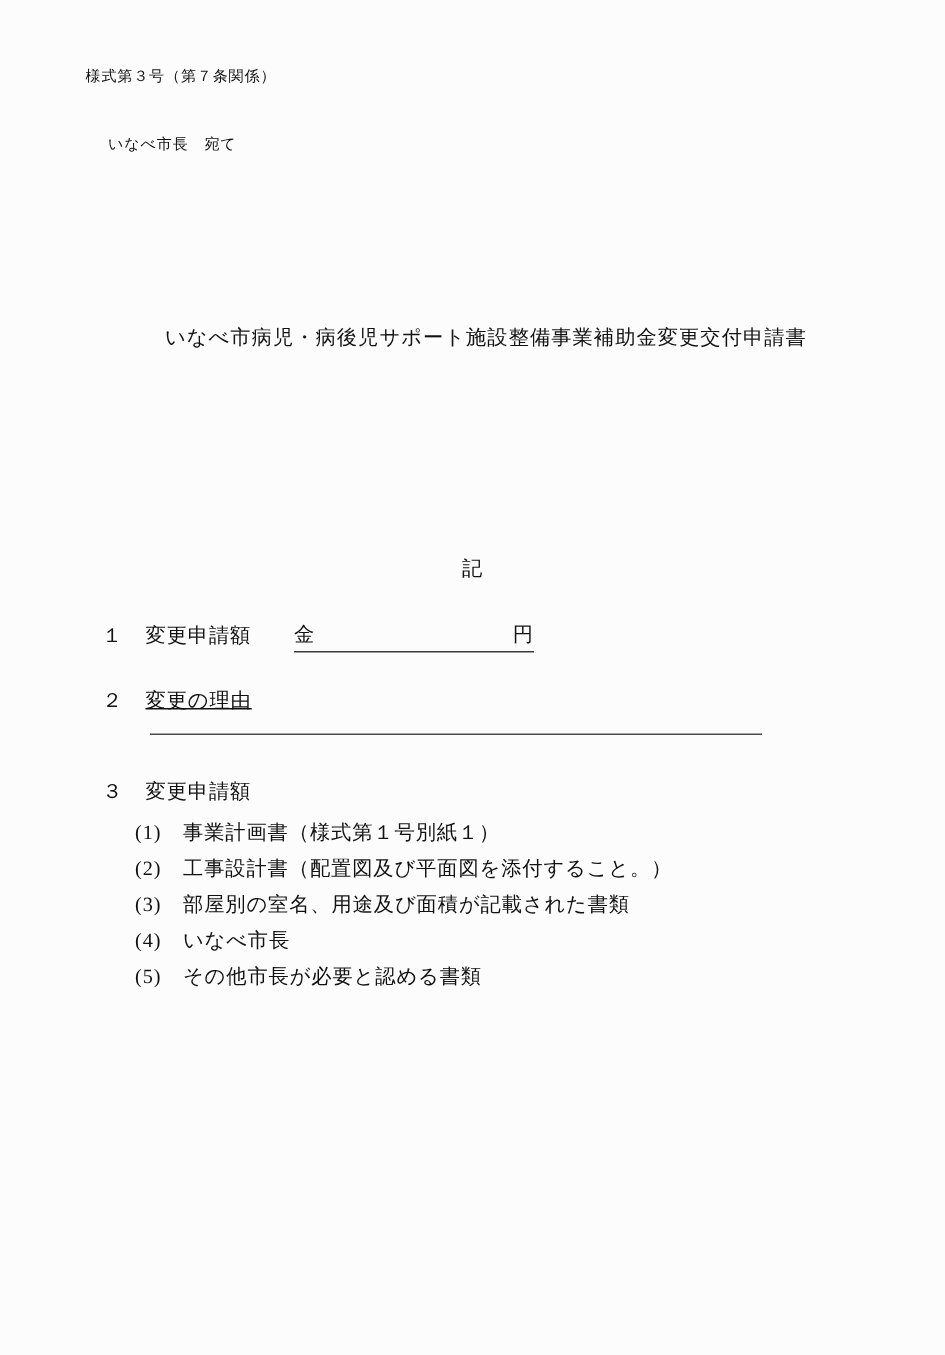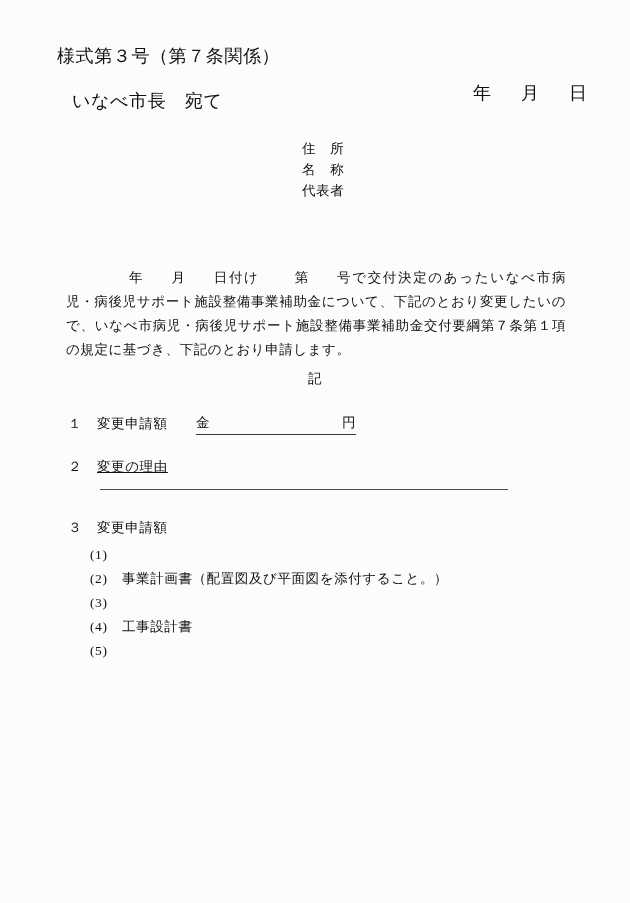--- a/index.html
+++ b/index.html
@@ -20,21 +20,21 @@
   .page {
     position: absolute;
     inset: 0;
     background: #fcfcfc;
   }
 
   
   .t {
     position: absolute;
     white-space: pre;
-    font-size: 18px;
+    font-size: 10px;
     line-height: 1;
     letter-spacing: 0.6px;
   }
 
   
   .form-no   { left: 57px;  top: 47px; }
   .date-line { left: 455px; top: 66px; letter-spacing: 0; }
   .date-line .sp { display: inline-block; width: 30px; }
   .addressee { left: 72px;  top: 92px; font-family: Liberation Serif, serif; }
 
@@ -141,66 +141,59 @@
     flex: 0 0 32px;
   }
 </style>
 </head>
 <body>
 
 <div class="page">
 
   <div class="t form-no">様式第３号（第７条関係）</div>
 
-  <div class="t date-line">
-    <span>年</span><span class="sp"></span><span>月</span><span class="sp"></span><span>日</span>
-  </div>
 
   <div class="t addressee">いなべ市長　宛て</div>
 
-  <div class="applicant">
-    <div class="row">住　所</div>
-    <div class="row">名　称</div>
-    <div class="row">代表者</div>
-  </div>
 
+  <div class="doc-title">いなべ市病児・病後児サポート施設整備事業補助金変更交付申請書</div>
 
-  <div class="body-para">
-    <span class="lead-indent"></span><span>年</span><span class="sp-s"></span><span>月</span><span class="sp-s"></span><span>日付け</span><span class="sp-m"></span><span>第</span><span class="sp-s"></span><span>号で交付決定のあったいなべ市病児・病後児サポート施設整備事業補助金について、下記のとおり変更したいので、いなべ市病児・病後児サポート施設整備事業補助金交付要綱第７条第１項の規定に基づき、下記のとおり申請します。</span>
-  </div>
 
   <div class="ki">記</div>
 
   <div class="sec-num sec1-num">１</div>
   <div class="sec-lbl sec1-lbl">変更申請額</div>
   <div class="amount-field">
     <span>金</span>
     <span>円</span>
   </div>
 
   <div class="sec-num sec2-num">２</div>
   <div class="sec-lbl sec2-lbl">変更の理由</div>
   <div class="reason-rule"></div>
 
   <div class="sec-num sec3-num">３</div>
   <div class="sec-lbl sec3-lbl">変更申請額</div>
 
   <ul class="attach-list">
     <li>
       <span class="marker">(1)</span>
+      <span>事業計画書（様式第１号別紙１）</span>
     </li>
     <li>
       <span class="marker">(2)</span>
-      <span>事業計画書（配置図及び平面図を添付すること。）</span>
+      <span>工事設計書（配置図及び平面図を添付すること。）</span>
     </li>
     <li>
       <span class="marker">(3)</span>
+      <span>部屋別の室名、用途及び面積が記載された書類</span>
     </li>
     <li>
       <span class="marker">(4)</span>
-      <span>工事設計書</span>
+      <span>いなべ市長</span>
     </li>
     <li>
       <span class="marker">(5)</span>
+      <span>その他市長が必要と認める書類</span>
     </li>
   </ul>
 
 </div>
 
 </body></html>

